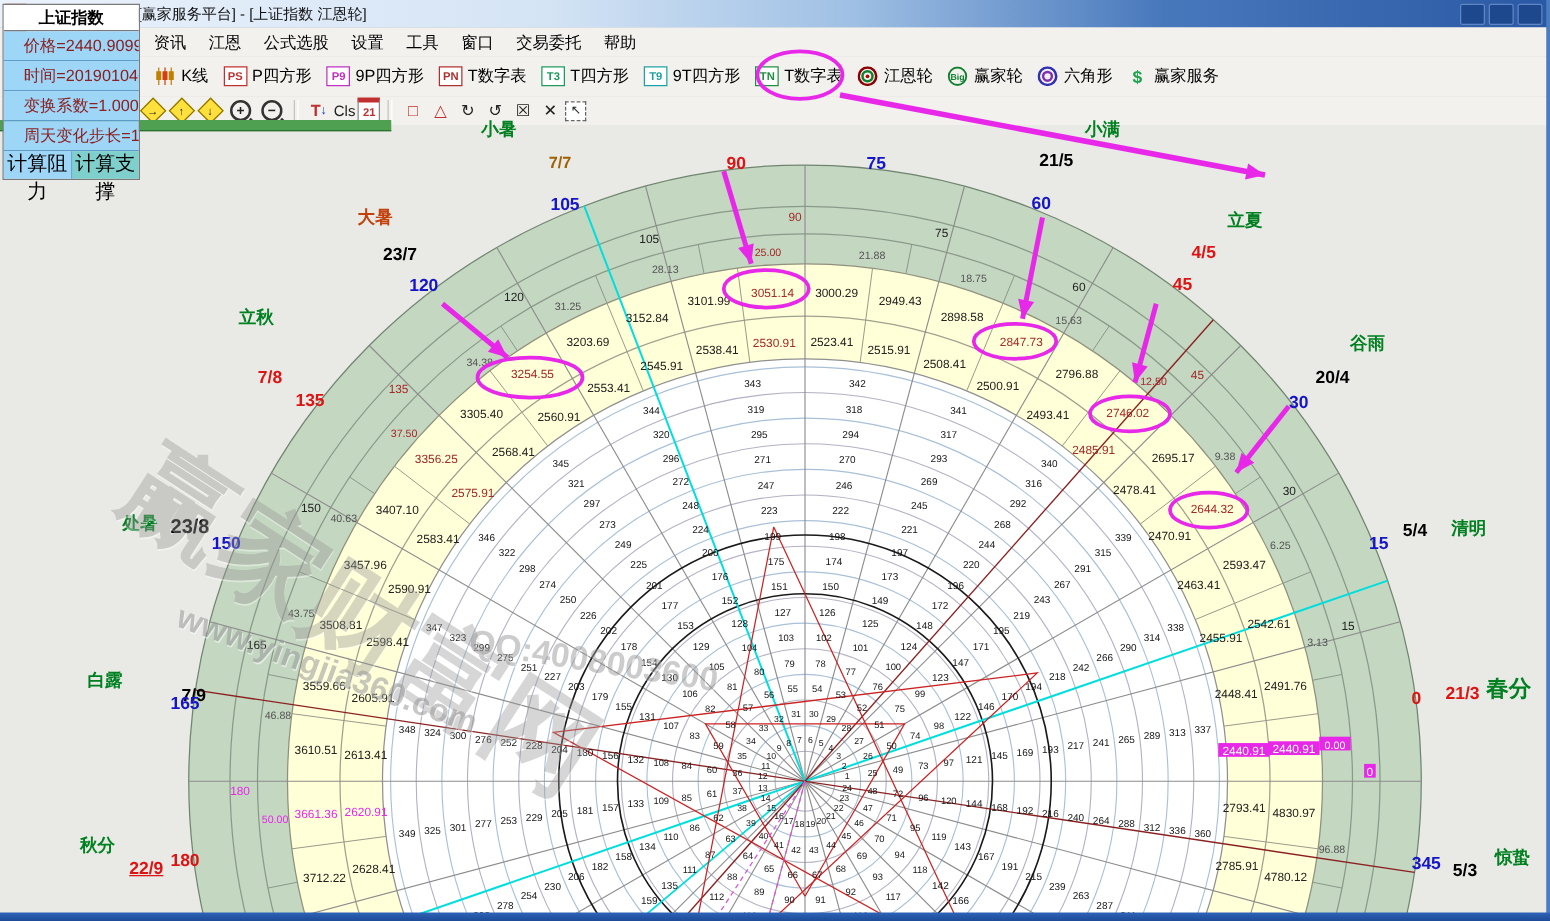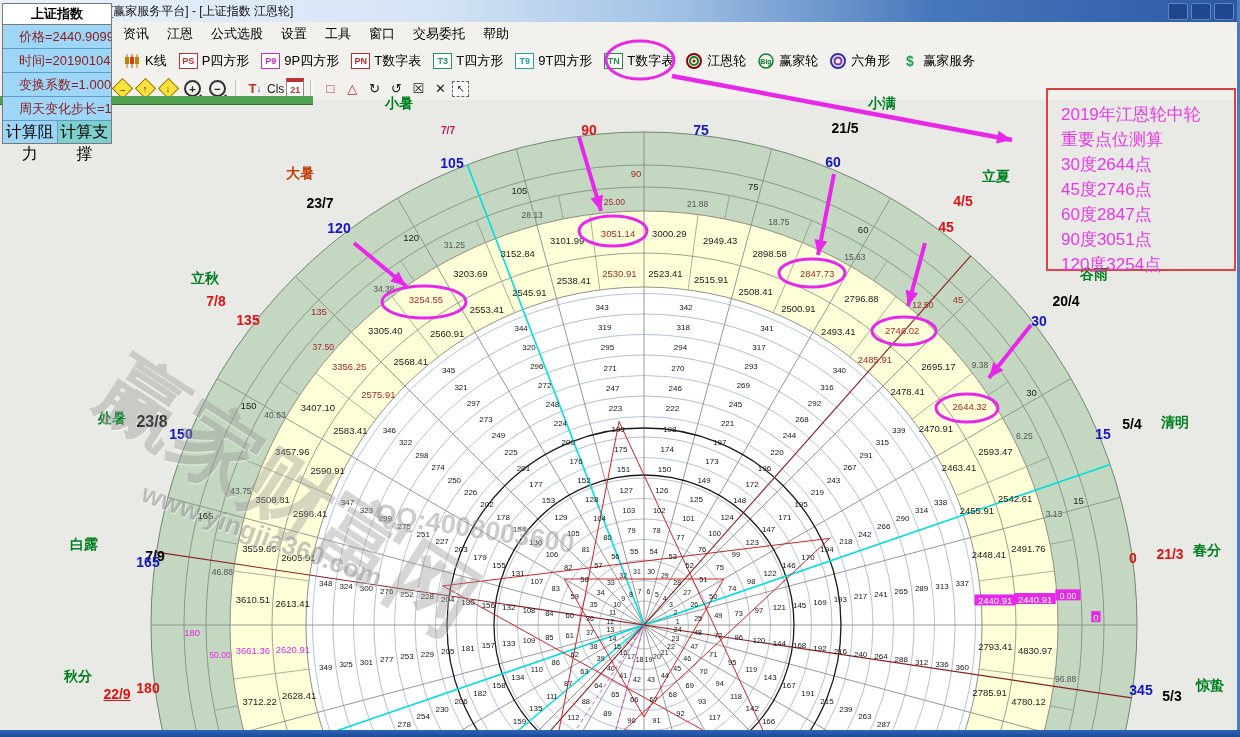--- a/index.html
+++ b/index.html
@@ -833,54 +833,54 @@
         <text x="602.1010922973634" y="846.2538005009931" text-anchor="middle" font-size="8" fill="#151515">354</text>
         <text x="685.8989077026367" y="846.2538005009931" text-anchor="middle" font-size="8" fill="#151515">355</text>
         <text x="766.8413817891939" y="824.565329936123" text-anchor="middle" font-size="8" fill="#151515">356</text>
         <text x="839.4124187117993" y="782.6664222334865" text-anchor="middle" font-size="8" fill="#151515">357</text>
         <text x="898.6664222334864" y="723.4124187117994" text-anchor="middle" font-size="8" fill="#151515">358</text>
         <text x="940.5653299361231" y="650.8413817891937" text-anchor="middle" font-size="8" fill="#151515">359</text>
         <text x="962.2538005009931" y="569.8989077026366" text-anchor="middle" font-size="8" fill="#151515">360</text>
       </svg>
     <div id="labels">
         <div class="olabel" style="left: 399px; top: 4px; color: rgb(0, 128, 32); font-size: 14px;">小暑</div>
-        <div class="olabel" style="left: 448px; top: 30px; color: #be185d; font-size: 10px;">7/7</div>
+        <div class="olabel" style="left: 448px; top: 30px; color: #a16207; font-size: 13px;">7/7</div>
         <div class="olabel" style="left: 589px; top: 30px; color: rgb(220, 20, 20); font-size: 14px;">90</div>
         <div class="olabel" style="left: 701px; top: 30px; color: rgb(20, 20, 200); font-size: 14px;">75</div>
         <div class="olabel" style="left: 845px; top: 28px; color: rgb(0, 0, 0); font-size: 14px;">21/5</div>
         <div class="olabel" style="left: 882px; top: 4px; color: rgb(0, 128, 32); font-size: 14px; font-family: Liberation Serif, serif;">小满</div>
         <div class="olabel" style="left: 833px; top: 62px; color: rgb(20, 20, 200); font-size: 14px;">60</div>
         <div class="olabel" style="left: 996px; top: 77px; color: rgb(0, 128, 32); font-size: 14px;">立夏</div>
         <div class="olabel" style="left: 963px; top: 101px; color: rgb(220, 20, 20); font-size: 14px;">4/5</div>
         <div class="olabel" style="left: 946px; top: 127px; color: rgb(220, 20, 20); font-size: 14px;">45</div>
         <div class="olabel" style="left: 452px; top: 63px; color: rgb(20, 20, 200); font-size: 14px;">105</div>
         <div class="olabel" style="left: 339px; top: 128px; color: rgb(20, 20, 200); font-size: 14px;">120</div>
         <div class="olabel" style="left: 300px; top: 74px; color: #c2410c; font-size: 14px;">大暑</div>
         <div class="olabel" style="left: 320px; top: 103px; color: rgb(0, 0, 0); font-size: 14px;">23/7</div>
-        <div class="olabel" style="left: 205px; top: 179px; color: rgb(0, 128, 32); font-size: 14px;">立秋</div>
+        <div class="olabel" style="left: 205px; top: 154px; color: rgb(0, 128, 32); font-size: 14px;">立秋</div>
         <div class="olabel" style="left: 216px; top: 201px; color: rgb(220, 20, 20); font-size: 14px;">7/8</div>
         <div class="olabel" style="left: 248px; top: 220px; color: rgb(220, 20, 20); font-size: 14px;">135</div>
         <div class="olabel" style="left: 112px; top: 319px; color: rgb(0, 128, 32); font-size: 14px;">处暑</div>
         <div class="olabel" style="left: 152px; top: 322px; color: #000000; font-size: 16px;">23/8</div>
         <div class="olabel" style="left: 181px; top: 334px; color: rgb(20, 20, 200); font-size: 14px;">150</div>
         <div class="olabel" style="left: 84px; top: 445px; color: rgb(0, 128, 32); font-size: 14px;">白露</div>
         <div class="olabel" style="left: 112px; top: 456px; color: rgb(0, 0, 0); font-size: 14px; margin-left: 43px;">7/9</div>
         <div class="olabel" style="left: 148px; top: 462px; color: rgb(20, 20, 200); font-size: 14px;">165</div>
         <div class="olabel" style="left: 78px; top: 577px; color: rgb(0, 128, 32); font-size: 14px;">秋分</div>
         <div class="olabel" style="left: 117px; top: 594px; color: rgb(220, 20, 20); font-size: 14px; text-decoration: underline;">22/9</div>
         <div class="olabel" style="left: 148px; top: 588px; color: rgb(220, 20, 20); font-size: 14px;">180</div>
         <div class="olabel" style="left: 1094px; top: 175px; color: rgb(0, 128, 32); font-size: 14px;">谷雨</div>
         <div class="olabel" style="left: 1066px; top: 201px; color: rgb(0, 0, 0); font-size: 14px;">20/4</div>
         <div class="olabel" style="left: 1039px; top: 221px; color: rgb(20, 20, 200); font-size: 14px;">30</div>
         <div class="olabel" style="left: 1175px; top: 323px; color: rgb(0, 128, 32); font-size: 14px;">清明</div>
         <div class="olabel" style="left: 1132px; top: 324px; color: rgb(0, 0, 0); font-size: 14px;">5/4</div>
         <div class="olabel" style="left: 1103px; top: 334px; color: rgb(20, 20, 200); font-size: 14px;">15</div>
         <div class="olabel" style="left: 1133px; top: 458px; color: rgb(220, 20, 20); font-size: 14px;">0</div>
         <div class="olabel" style="left: 1170px; top: 454px; color: rgb(220, 20, 20); font-size: 14px;">21/3</div>
-        <div class="olabel" style="left: 1207px; top: 451px; color: rgb(0, 128, 32); font-size: 14px;">春分</div>
+        <div class="olabel" style="left: 1207px; top: 451px; color: rgb(0, 128, 32); font-size: 18px;">春分</div>
         <div class="olabel" style="left: 1141px; top: 590px; color: rgb(20, 20, 200); font-size: 14px;">345</div>
         <div class="olabel" style="left: 1172px; top: 596px; color: rgb(0, 0, 0); font-size: 14px;">5/3</div>
         <div class="olabel" style="left: 1210px; top: 586px; color: rgb(0, 128, 32); font-size: 14px;">惊蛰</div>
       </div>
     <div id="wms">
         <div class="wm" style="left: 140px; top: 230px; font-size: 86px; opacity: 0.4; transform: rotate(33deg); transform-origin: left top;">赢家财富网</div>
         <div class="wm" style="left: 148px; top: 378px; font-size: 26px; opacity: 0.55; transform: rotate(20deg); transform-origin: left top;">www.yingjia360.com</div>
         <div class="wm" style="left: 378px; top: 398px; font-size: 27px; opacity: 0.5; transform: rotate(9deg); transform-origin: left top;">QQ:4008003600</div>
       </div>
   </div>
@@ -892,29 +892,20 @@
         <div class="row">时间=20190104</div>
         <div class="row">变换系数=1.00000</div>
         <div class="row">周天变化步长=1</div>
       </div>
     <div class="btns">
       <div class="b1">计算阻力</div>
       <div class="b2">计算支撑</div>
     </div>
   </div>
 
-  <div id="redbox">
-      <div>2019年江恩轮中轮</div>
-      <div>重要点位测算</div>
-      <div>30度2644点</div>
-      <div>45度2746点</div>
-      <div>60度2847点</div>
-      <div>90度3051点</div>
-      <div>120度3254点</div>
-    </div>
   <svg id="annot" width="1240" height="737">
       <ellipse cx="640" cy="60" rx="34" ry="19" fill="none" stroke="#E828E8" stroke-width="3"></ellipse>
       <line x1="672" y1="76" x2="1012" y2="140" stroke="#E828E8" stroke-width="4.5"></line>
       <polygon points="1012,140 996.0564716333396,143.6130185747508 998.4612967966938,130.83738489443192" fill="#E828E8"></polygon>
       <line x1="579" y1="137" x2="601" y2="211" stroke="#E828E8" stroke-width="4"></line>
       <polygon points="601,211 590.4949596629417,198.47426139835343 602.9559322945695,194.76964791327495" fill="#E828E8"></polygon>
       <ellipse cx="613" cy="231" rx="34" ry="15" fill="none" stroke="#E828E8" stroke-width="3"></ellipse>
       <line x1="354" y1="243" x2="406" y2="286" stroke="#E828E8" stroke-width="4"></line>
       <polygon points="406,286 390.2981025766715,281.4502288730893 398.58253925401044,271.4318403330515" fill="#E828E8"></polygon>
       <ellipse cx="424" cy="302" rx="42" ry="16" fill="none" stroke="#E828E8" stroke-width="3"></ellipse>

